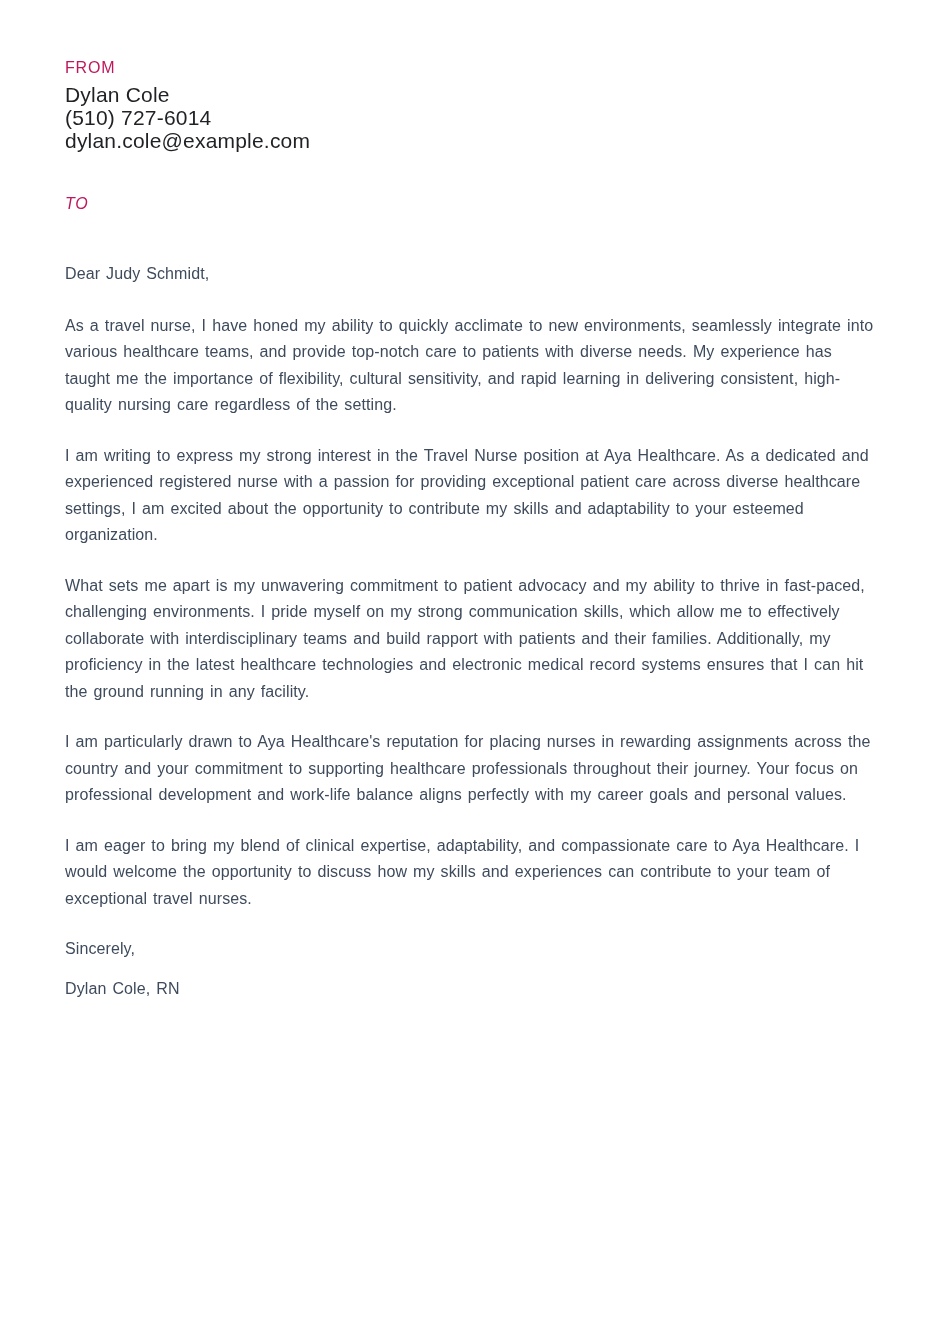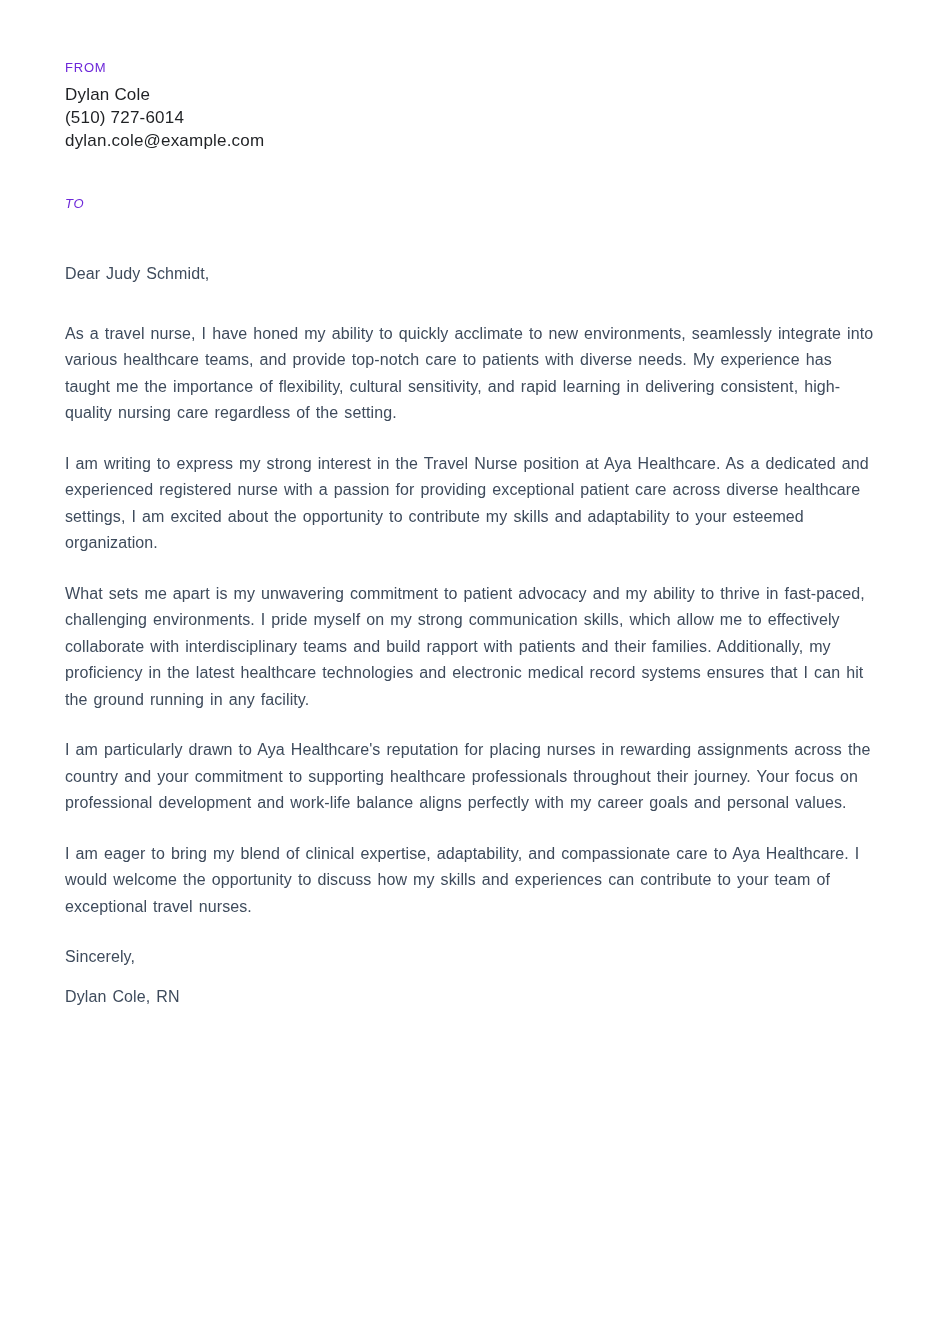--- a/index.html
+++ b/index.html
@@ -14,28 +14,28 @@
     box-sizing: border-box;
     background: #ffffff;
     padding: 60px 60px 0 65px;
     font-family: "Liberation Sans", "DejaVu Sans", sans-serif;
     overflow: hidden;
   }
   .address-block {
     margin: 0;
   }
   .section-label {
-    font-size: 13px;
+    font-size: 16px;
     line-height: 16px;
-    color: #6d28d9;
+    color: #be185d;
     letter-spacing: 0.8px;
     margin-bottom: 7px;
   }
   .contact-line {
-    font-size: 17px;
+    font-size: 21px;
     line-height: 23px;
     color: #1f2124;
     letter-spacing: 0.2px;
   }
   .to-block {
     margin-top: 44px;
     font-style: italic;
   }
   .letter-body {
     margin-top: 49px;
@@ -43,21 +43,21 @@
   }
   .letter-body p {
     font-size: 16px;
     line-height: 26.5px;
     color: #3e4b5c;
     margin: 0 0 24px 0;
     word-spacing: 0.09em;
     letter-spacing: 0.1px;
   }
   .letter-body p.greeting {
-    margin-bottom: 33px;
+    margin-bottom: 25px;
   }
   .letter-body p.closing {
     margin-bottom: 13px;
   }
   .letter-body p.signature {
     margin-bottom: 0;
   }
 </style>
 </head>
 <body>

